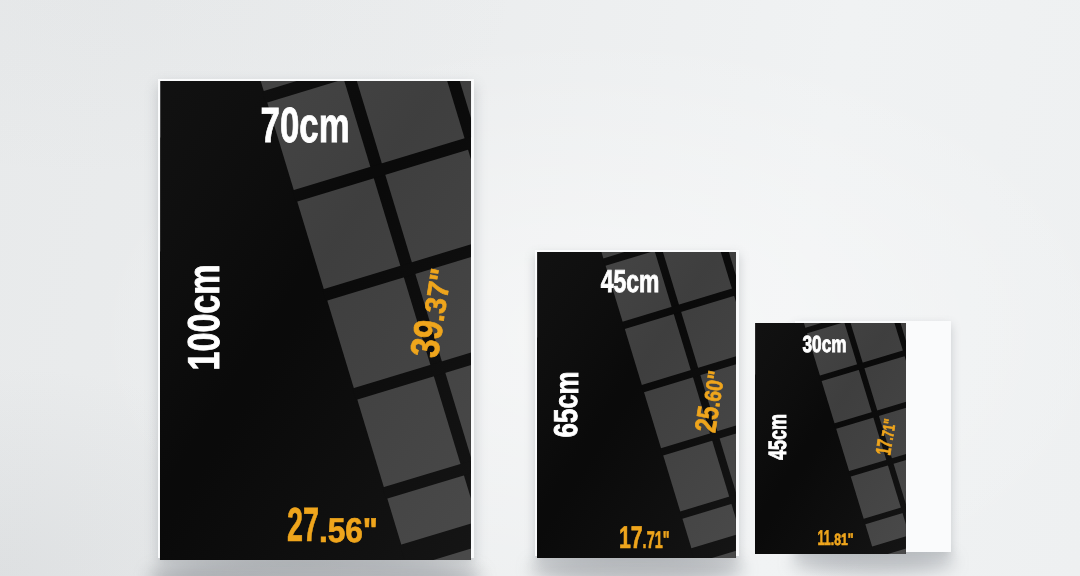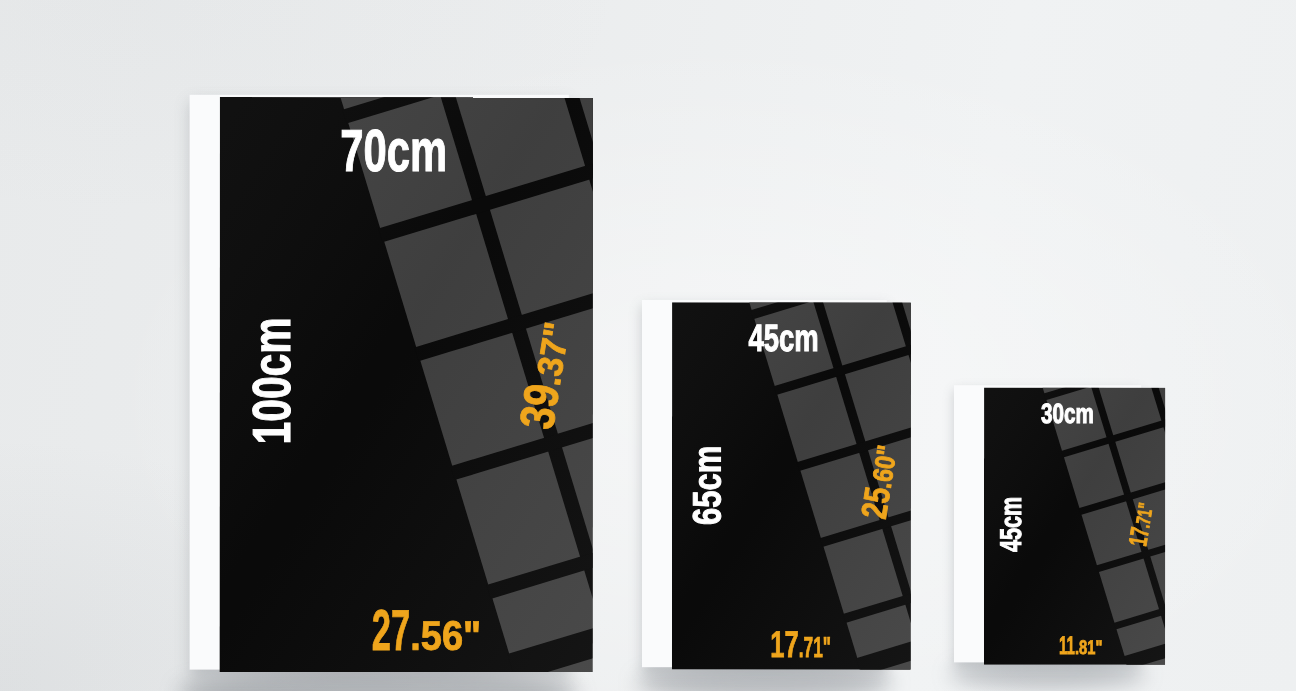--- a/index.html
+++ b/index.html
@@ -6,21 +6,21 @@
 .stage{position:relative;width:1080px;height:576px;overflow:hidden;
   font-family:"Liberation Sans",sans-serif;
   background:
     radial-gradient(720px 420px at 56% 58%, rgba(255,255,255,0.50), rgba(255,255,255,0) 72%),
     radial-gradient(500px 300px at 0% 100%, rgba(140,146,152,0.12), rgba(140,146,152,0) 70%),
     radial-gradient(700px 300px at 10% 0%, rgba(150,156,162,0.04), rgba(150,156,162,0) 60%),
     linear-gradient(100deg, #e8eaeb 0%, #eaecedf0 38%, #f0f2f3 72%, #eef0f1 100%);
 }
 .shadow{position:absolute;filter:blur(8px);border-radius:50%;}
 .rim{position:absolute;background:#fafbfc;}
-.poster{position:absolute;margin-left:23px;}
+.poster{position:absolute;}
 .poster svg{display:block}
 text{font-family:"Liberation Sans",sans-serif;font-weight:bold;paint-order:stroke fill}
 .poster{transform:translateZ(0)}
 .poster svg{transform:rotate(0.03deg)}
 </style>
 </head>
 <body>
 <div class="stage">
   <div class="shadow" style="left:148px;top:557px;width:334px;height:40px;background:rgba(95,101,107,0.40);"></div>
   <div class="shadow" style="left:530px;top:554px;width:214px;height:30px;background:rgba(95,101,107,0.38);"></div>
@@ -80,21 +80,21 @@
       <text transform="translate(40.5 185.5) rotate(-90)" font-size="33" fill="#ffffff" stroke="#ffffff" stroke-width="0.9" textLength="66" lengthAdjust="spacingAndGlyphs">65cm</text>
       <g transform="translate(178 181.5) rotate(-81)">
         <text x="0" y="0" font-size="30" fill="#efa51c" stroke="#efa51c" stroke-width="0.7" textLength="26" lengthAdjust="spacingAndGlyphs">25</text>
         <text x="26" y="0" font-size="23.3" fill="#efa51c" stroke="#efa51c" stroke-width="0.7" textLength="36" lengthAdjust="spacingAndGlyphs">.60"</text>
       </g>
       <text x="82" y="295.6" font-size="31.1" fill="#efa51c" stroke="#efa51c" stroke-width="0.7" textLength="23.7" lengthAdjust="spacingAndGlyphs">17</text>
       <text x="105.7" y="295.6" font-size="24.1" fill="#efa51c" stroke="#efa51c" stroke-width="0.7" textLength="26.9" lengthAdjust="spacingAndGlyphs">.71"</text>
     </svg>
   </div>
 
-  <div class="poster" style="left:797px;top:323px;">
+  <div class="poster" style="left:755px;top:323px;">
     <svg width="151" height="231" viewBox="0 0 151 231">
       <use href="#art" transform="scale(0.48553 0.48225)"></use>
       <text x="69.5" y="29.4" font-size="23.3" fill="#ffffff" stroke="#ffffff" stroke-width="0.9" text-anchor="middle" textLength="44" lengthAdjust="spacingAndGlyphs">30cm</text>
       <text transform="translate(30.8 137) rotate(-90)" font-size="25" fill="#ffffff" stroke="#ffffff" stroke-width="0.9" textLength="46" lengthAdjust="spacingAndGlyphs">45cm</text>
       <g transform="translate(135 133) rotate(-81)">
         <text x="0" y="0" font-size="21.3" fill="#efa51c" stroke="#efa51c" stroke-width="0.7" textLength="15.5" lengthAdjust="spacingAndGlyphs">17</text>
         <text x="15.5" y="0" font-size="16.5" fill="#efa51c" stroke="#efa51c" stroke-width="0.7" textLength="21" lengthAdjust="spacingAndGlyphs">.71"</text>
       </g>
       <text x="62.6" y="222.2" font-size="21.4" fill="#efa51c" stroke="#efa51c" stroke-width="0.7" textLength="13.3" lengthAdjust="spacingAndGlyphs">11</text>
       <text x="75.9" y="222.2" font-size="16.5" fill="#efa51c" stroke="#efa51c" stroke-width="0.7" textLength="22.8" lengthAdjust="spacingAndGlyphs">.81"</text>

